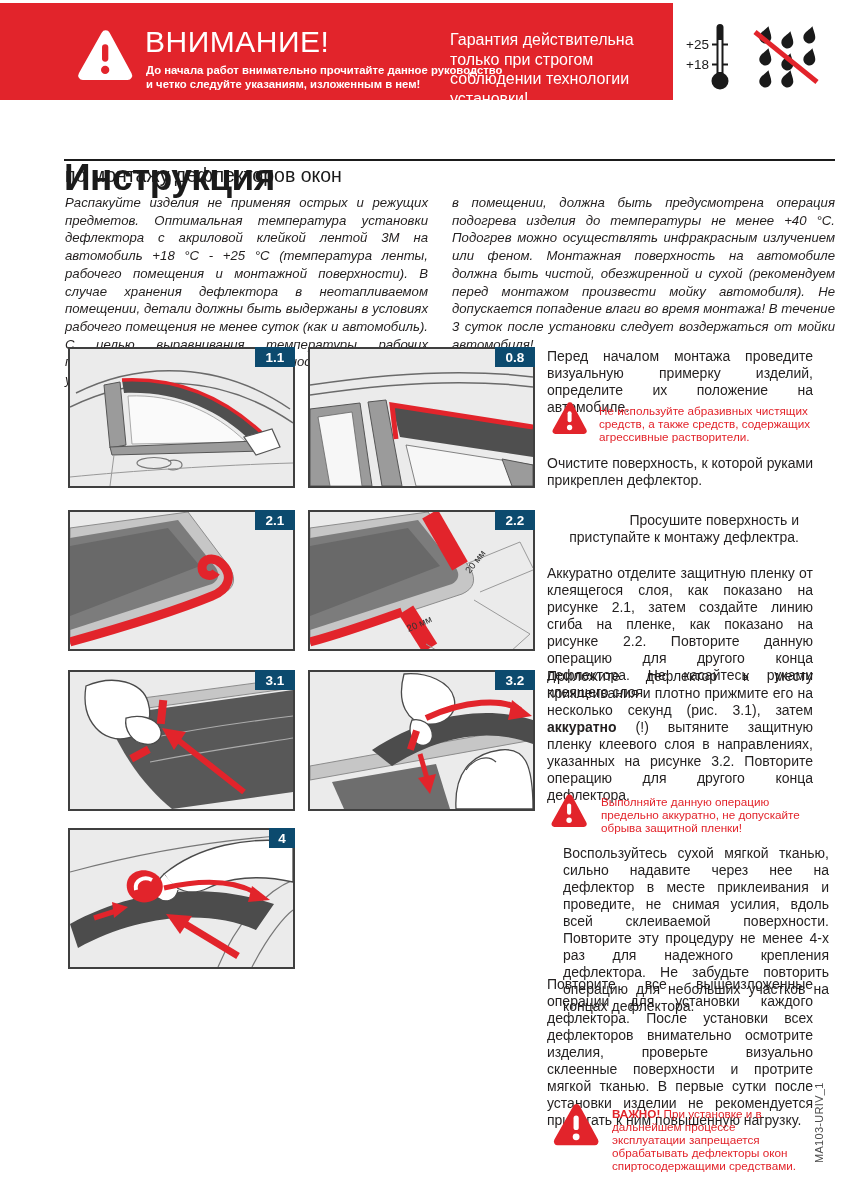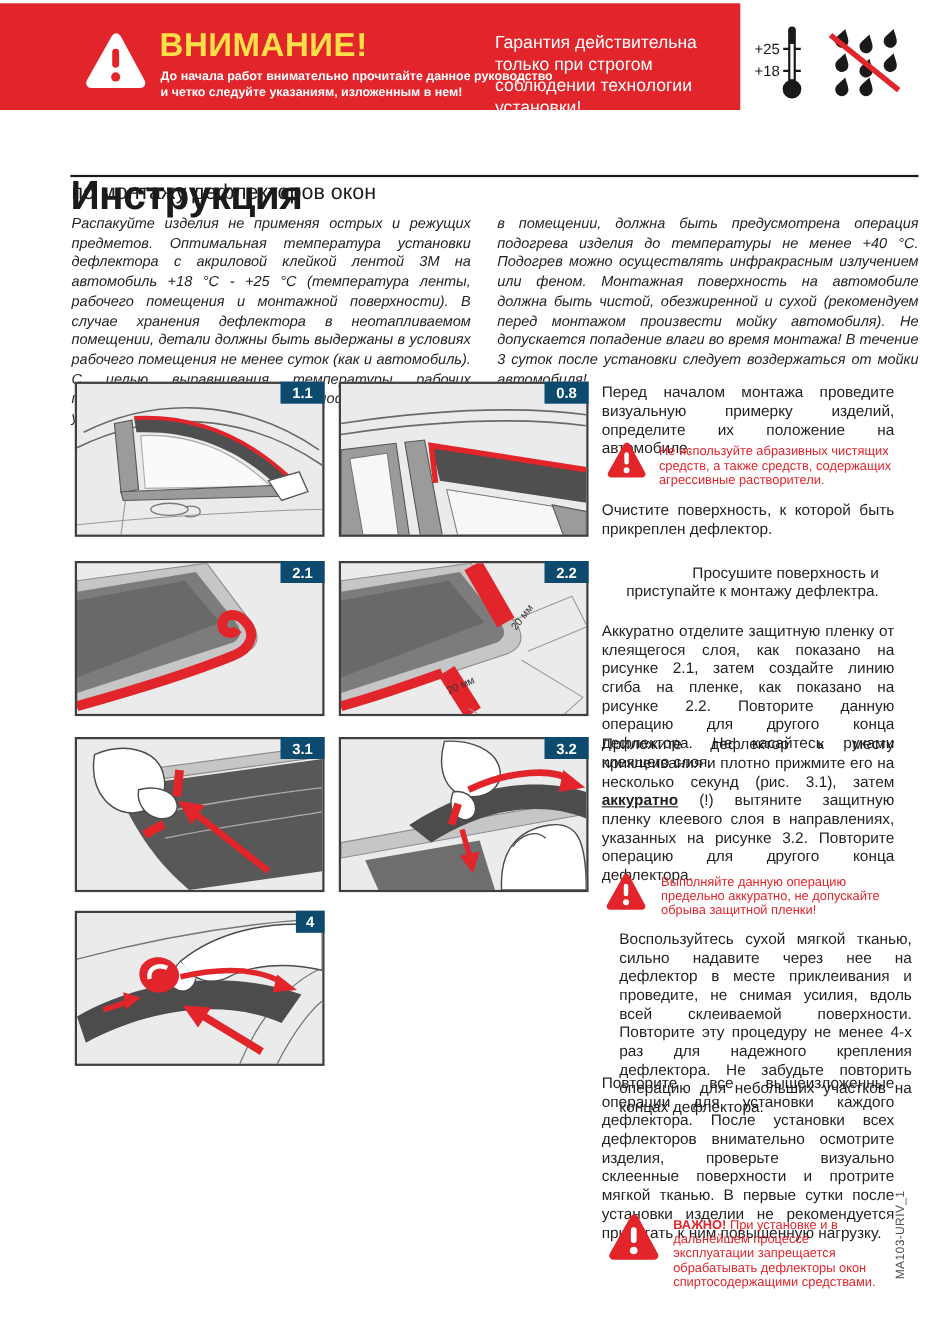--- a/index.html
+++ b/index.html
@@ -2,21 +2,21 @@
 <html lang="ru"><head>
 <meta charset="utf-8">
 <style>
   html,body{margin:0;padding:0;background:#ffffff;}
   .page{position:relative;width:855px;height:1200px;background:#fff;
         font-family:"Liberation Sans",sans-serif;color:#221f1f;overflow:hidden;}
 
   
   .red-band{position:absolute;left:0;top:3px;width:673px;height:97px;background:#e2242b;}
   .tri-big{position:absolute;left:76px;top:24px;width:58px;height:56px;}
-  .attn-title{position:absolute;left:145px;top:22px;font-size:30px;font-weight:bold;color:#fde047;letter-spacing:.5px;}
+  .attn-title{position:absolute;left:145px;top:22px;font-size:30px;font-weight:normal;color:#ffffff;letter-spacing:.5px;}
   .attn-sub{position:absolute;left:146px;top:61px;font-size:11.3px;line-height:13.6px;color:#fff;font-weight:bold;}
   .warranty{position:absolute;left:450px;top:27px;width:218px;font-size:16px;font-weight:normal;line-height:19.5px;color:#fff;}
   .thermo{position:absolute;left:686px;top:20px;width:48px;height:72px;}
   .norain{position:absolute;left:752px;top:24px;width:68px;height:64px;}
   .thermo text{font-family:"Liberation Sans",sans-serif;}
 
   
   .title-main{position:absolute;left:64px;top:117px;font-size:37px;font-weight:bold;letter-spacing:-.5px;color:#1b1b1b;margin-top:40px;}
   .title-rule{position:absolute;left:64px;top:159px;width:771px;height:2px;background:#1b1b1b;}
   .title-sub{position:absolute;left:65px;top:164px;font-size:19.5px;color:#1b1b1b;}
@@ -37,21 +37,21 @@
   #p31{left:68px;top:670px}  #p32{left:308px;top:670px}
   #p4 {left:68px;top:828px}
   .dim{position:absolute;font-size:9.5px;color:#333;white-space:nowrap;}
   .dim1{left:152px;top:44px;transform:rotate(-52deg);}
   .dim2{left:96px;top:106px;transform:rotate(-24deg);}
 
   
   .step{position:absolute;left:547px;width:266px;font-size:14px;line-height:17px;text-align:justify;color:#221f1f;}
   #s1{top:348px} #s2{top:455px} #s3{top:512px;width:252px;text-align:right;}
   #s4{top:565px} #s5{top:668px} #s6{top:845px;margin-left:16px;} #s7{top:976px}
-  .emph{font-weight:bold;text-decoration:underline;margin-top:40px;}
+  .emph{font-weight:bold;margin-top:40px;}
 
   .warn{position:absolute;color:#e2242b;font-size:11.7px;line-height:13px;text-align:left;}
   #w1{left:599px;top:404px;width:226px}
   #w2{left:601px;top:795px;width:228px}
   #w3{left:612px;top:1107px;width:200px}
   .warn-ico{position:absolute;}
   #w1i{left:551px;top:401px;width:37px;height:34px}
   #w2i{left:550px;top:793px;width:38px;height:35px}
   #w3i{left:552px;top:1102px;width:48px;height:45px}
   .warn-bold{font-weight:bold;}
@@ -224,21 +224,21 @@
 
   <div class="step" id="s1">Перед началом монтажа проведите визуальную примерку изделий, определите их положение на автомобиле.</div>
 
   <svg class="warn-ico" id="w1i" viewBox="0 0 70 64">
     <path d="M31,5 a5.5,5.5 0 0 1 9.6,0 L67,54 a5.5,5.5 0 0 1 -4.8,8.3 H8.3 A5.5,5.5 0 0 1 3.5,54 Z" fill="#e2242b"></path>
     <rect x="31.4" y="19" width="7.6" height="21" rx="3.8" fill="#ffffff"></rect>
     <circle cx="35.2" cy="50" r="5" fill="#ffffff"></circle>
   </svg>
   <div class="warn" id="w1">Не используйте абразивных чистящих средств, а также средств, содержащих агрессивные растворители.</div>
 
-  <div class="step" id="s2">Очистите поверхность, к которой быть прикреплен дефлектор.</div>
+  <div class="step" id="s2">Очистите поверхность, к которой руками прикреплен дефлектор.</div>
   <div class="step" id="s3">Просушите поверхность и приступайте к монтажу дефлектра.</div>
   <div class="step" id="s4">Аккуратно отделите защитную пленку от клеящегося слоя, как показано на рисунке 2.1, затем создайте линию сгиба на пленке, как показано на рисунке 2.2. Повторите данную операцию для другого конца дефлектора. Не касайтесь руками клеящего слоя.</div>
 
   <div class="step" id="s5"><span>Приложите дефлектор к месту приклеивания и плотно прижмите его на несколько секунд (рис. 3.1), затем </span><span class="emph">аккуратно</span><span> (!) вытяните защитную пленку клеевого слоя в направлениях, указанных на рисунке 3.2. Повторите операцию для другого конца дефлектора.</span></div>
 
   <svg class="warn-ico" id="w2i" viewBox="0 0 70 64">
     <path d="M31,5 a5.5,5.5 0 0 1 9.6,0 L67,54 a5.5,5.5 0 0 1 -4.8,8.3 H8.3 A5.5,5.5 0 0 1 3.5,54 Z" fill="#e2242b"></path>
     <rect x="31.4" y="19" width="7.6" height="21" rx="3.8" fill="#ffffff"></rect>
     <circle cx="35.2" cy="50" r="5" fill="#ffffff"></circle>
   </svg>

